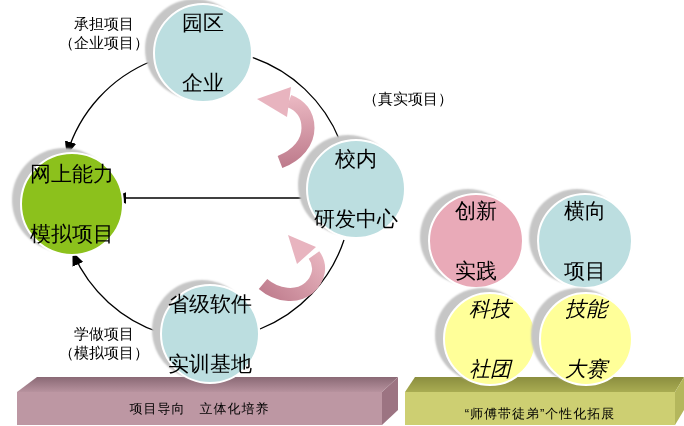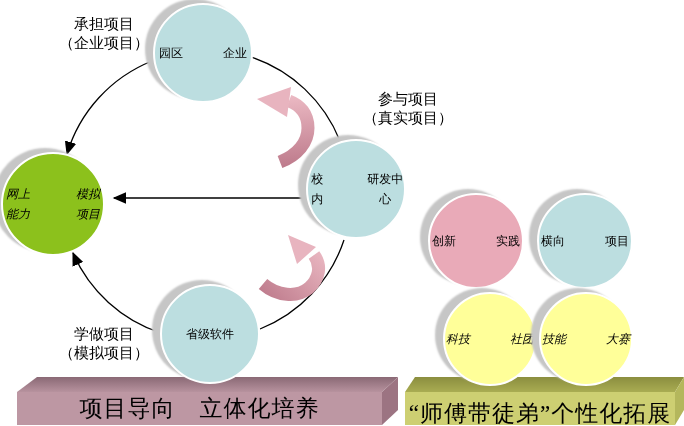--- a/index.html
+++ b/index.html
@@ -3,36 +3,36 @@
 <meta charset="utf-8">
 <style>
   html,body{margin:0;padding:0;background:#fff;}
   .stage{
     position:relative;width:684px;height:426px;background:#ffffff;
     font-family:"Liberation Sans",sans-serif;color:#000;overflow:hidden;
   }
   .layer{position:absolute;left:0;top:0;}
   .node{
     position:absolute;border-radius:50%;box-sizing:border-box;
-    display:flex;flex-direction:row;align-items:center;justify-content:center;
-    text-align:center;font-size:12px;line-height:20px;
+    display:flex;flex-direction:column;align-items:center;justify-content:center;
+    text-align:center;font-size:21px;line-height:20px;
     border:2px solid #fff;
     box-shadow:-8px -4px 2px #c6c6c6;
     gap:40px;
   }
   .cyan{background:#bcdee0;}
   .green{background:#8cc11c;}
   .pink{background:#e9aab8;}
   .yellow{background:#ffff99;font-style:italic;}
   .olabel{
     position:absolute;text-align:center;font-size:15px;line-height:19px;
   }
   .barlabel{
     position:absolute;display:flex;align-items:center;justify-content:center;
-    font-size:23px;letter-spacing:1px;white-space:nowrap;font-family:Liberation Serif, serif;
+    font-size:13px;letter-spacing:1px;white-space:nowrap;
   }
 </style>
 </head>
 <body>
 
 <div class="stage">
 
   <svg class="layer" width="684" height="426" viewBox="0 0 684 426">
     <defs>
       <marker id="ah" markerWidth="11" markerHeight="9" refX="9.5" refY="4.5" orient="auto">
@@ -87,23 +87,24 @@
     <div>企业</div>
   </div>
 
   <div class="node cyan" style="left:306px;top:139px;width:100px;height:100px;">
     <div>校内</div>
     <div>研发中心</div>
   </div>
 
   <div class="node cyan" style="left:160px;top:284px;width:100px;height:100px;">
     <div>省级软件</div>
+    <div>实训基地</div>
   </div>
 
-  <div class="node green" style="left:1px;top:152px;width:104px;height:104px;font-style:italic;">
+  <div class="node green" style="left:20px;top:152px;width:104px;height:104px;">
     <div>网上能力</div>
     <div>模拟项目</div>
   </div>
 
   <div class="node pink" style="left:428px;top:193px;width:96px;height:96px;">
     <div>创新</div>
     <div>实践</div>
   </div>
 
   <div class="node cyan" style="left:537px;top:193px;width:96px;height:96px;">
@@ -120,21 +121,20 @@
     <div>技能</div>
     <div>大赛</div>
   </div>
 
   <div class="olabel" style="left:34px;top:6px;width:140px;margin-top:8px;">
     <div>承担项目</div>
     <div>（企业项目）</div>
   </div>
 
   <div class="olabel" style="left:338px;top:89px;width:140px;">
-    <div>参与项目</div>
     <div>（真实项目）</div>
   </div>
 
   <div class="olabel" style="left:34px;top:324px;width:140px;">
     <div>学做项目</div>
     <div>（模拟项目）</div>
   </div>
 
   <div class="barlabel" style="left:17px;top:392px;width:365px;height:33px;">项目导向　立体化培养</div>
 

